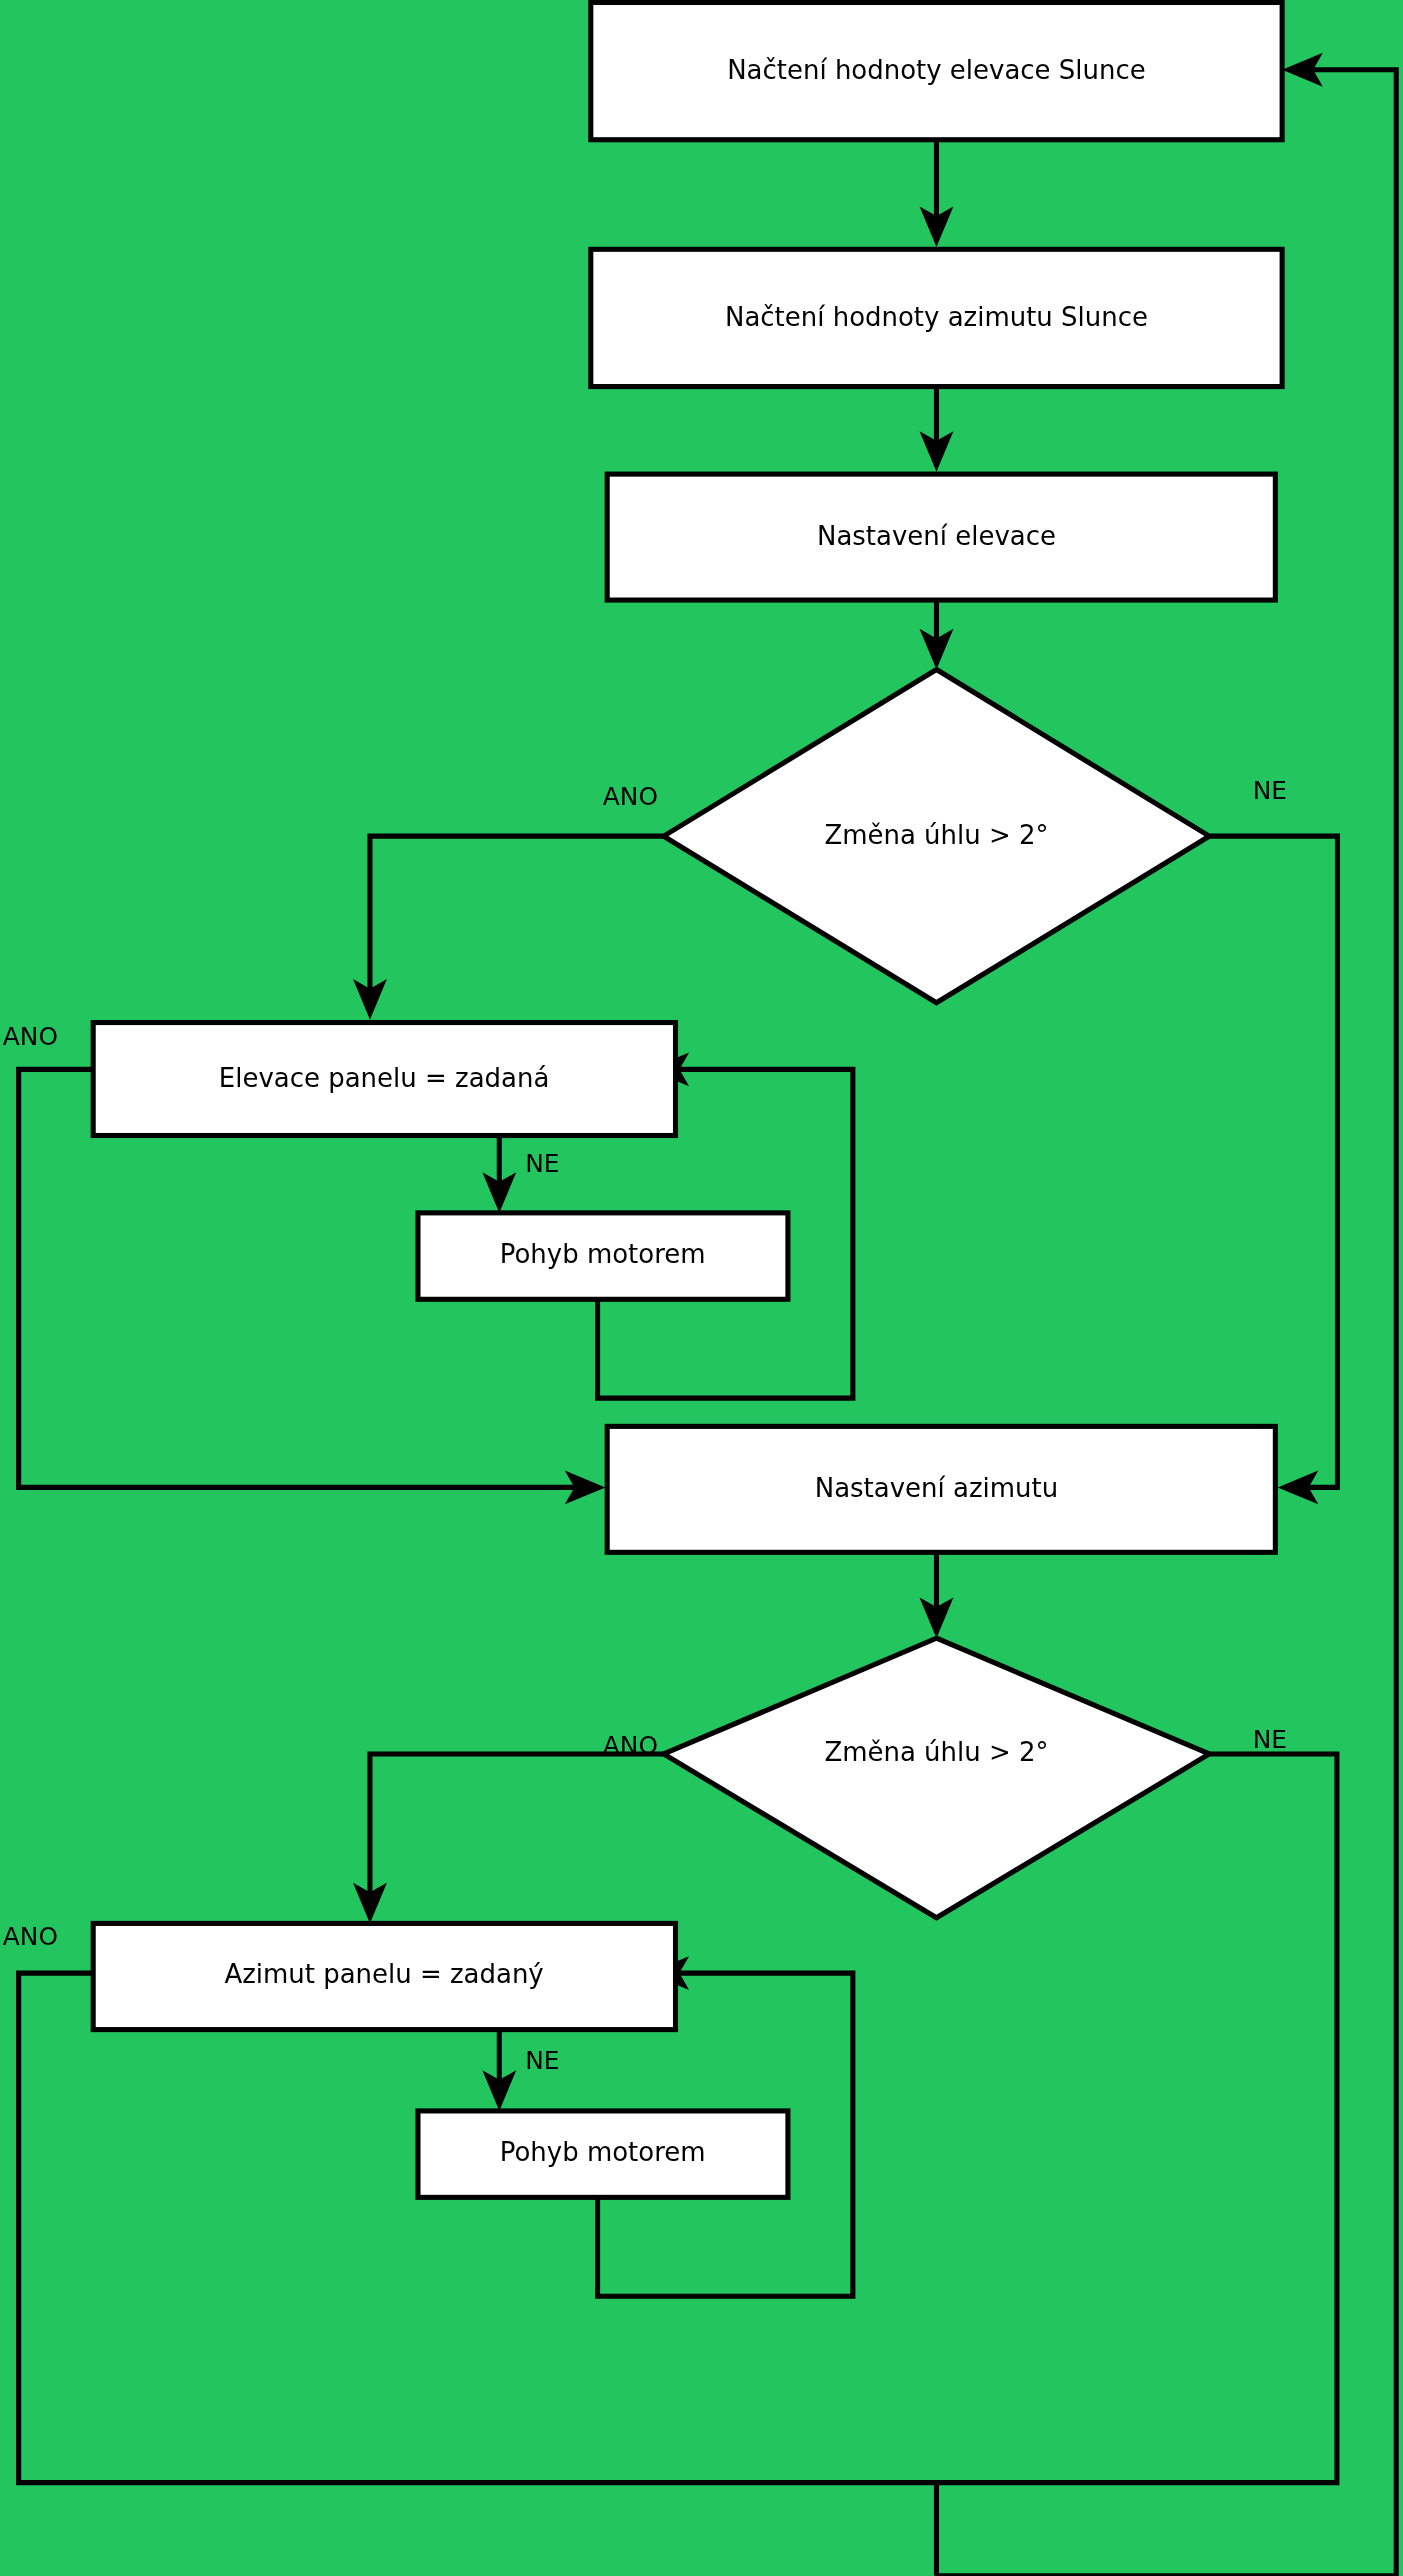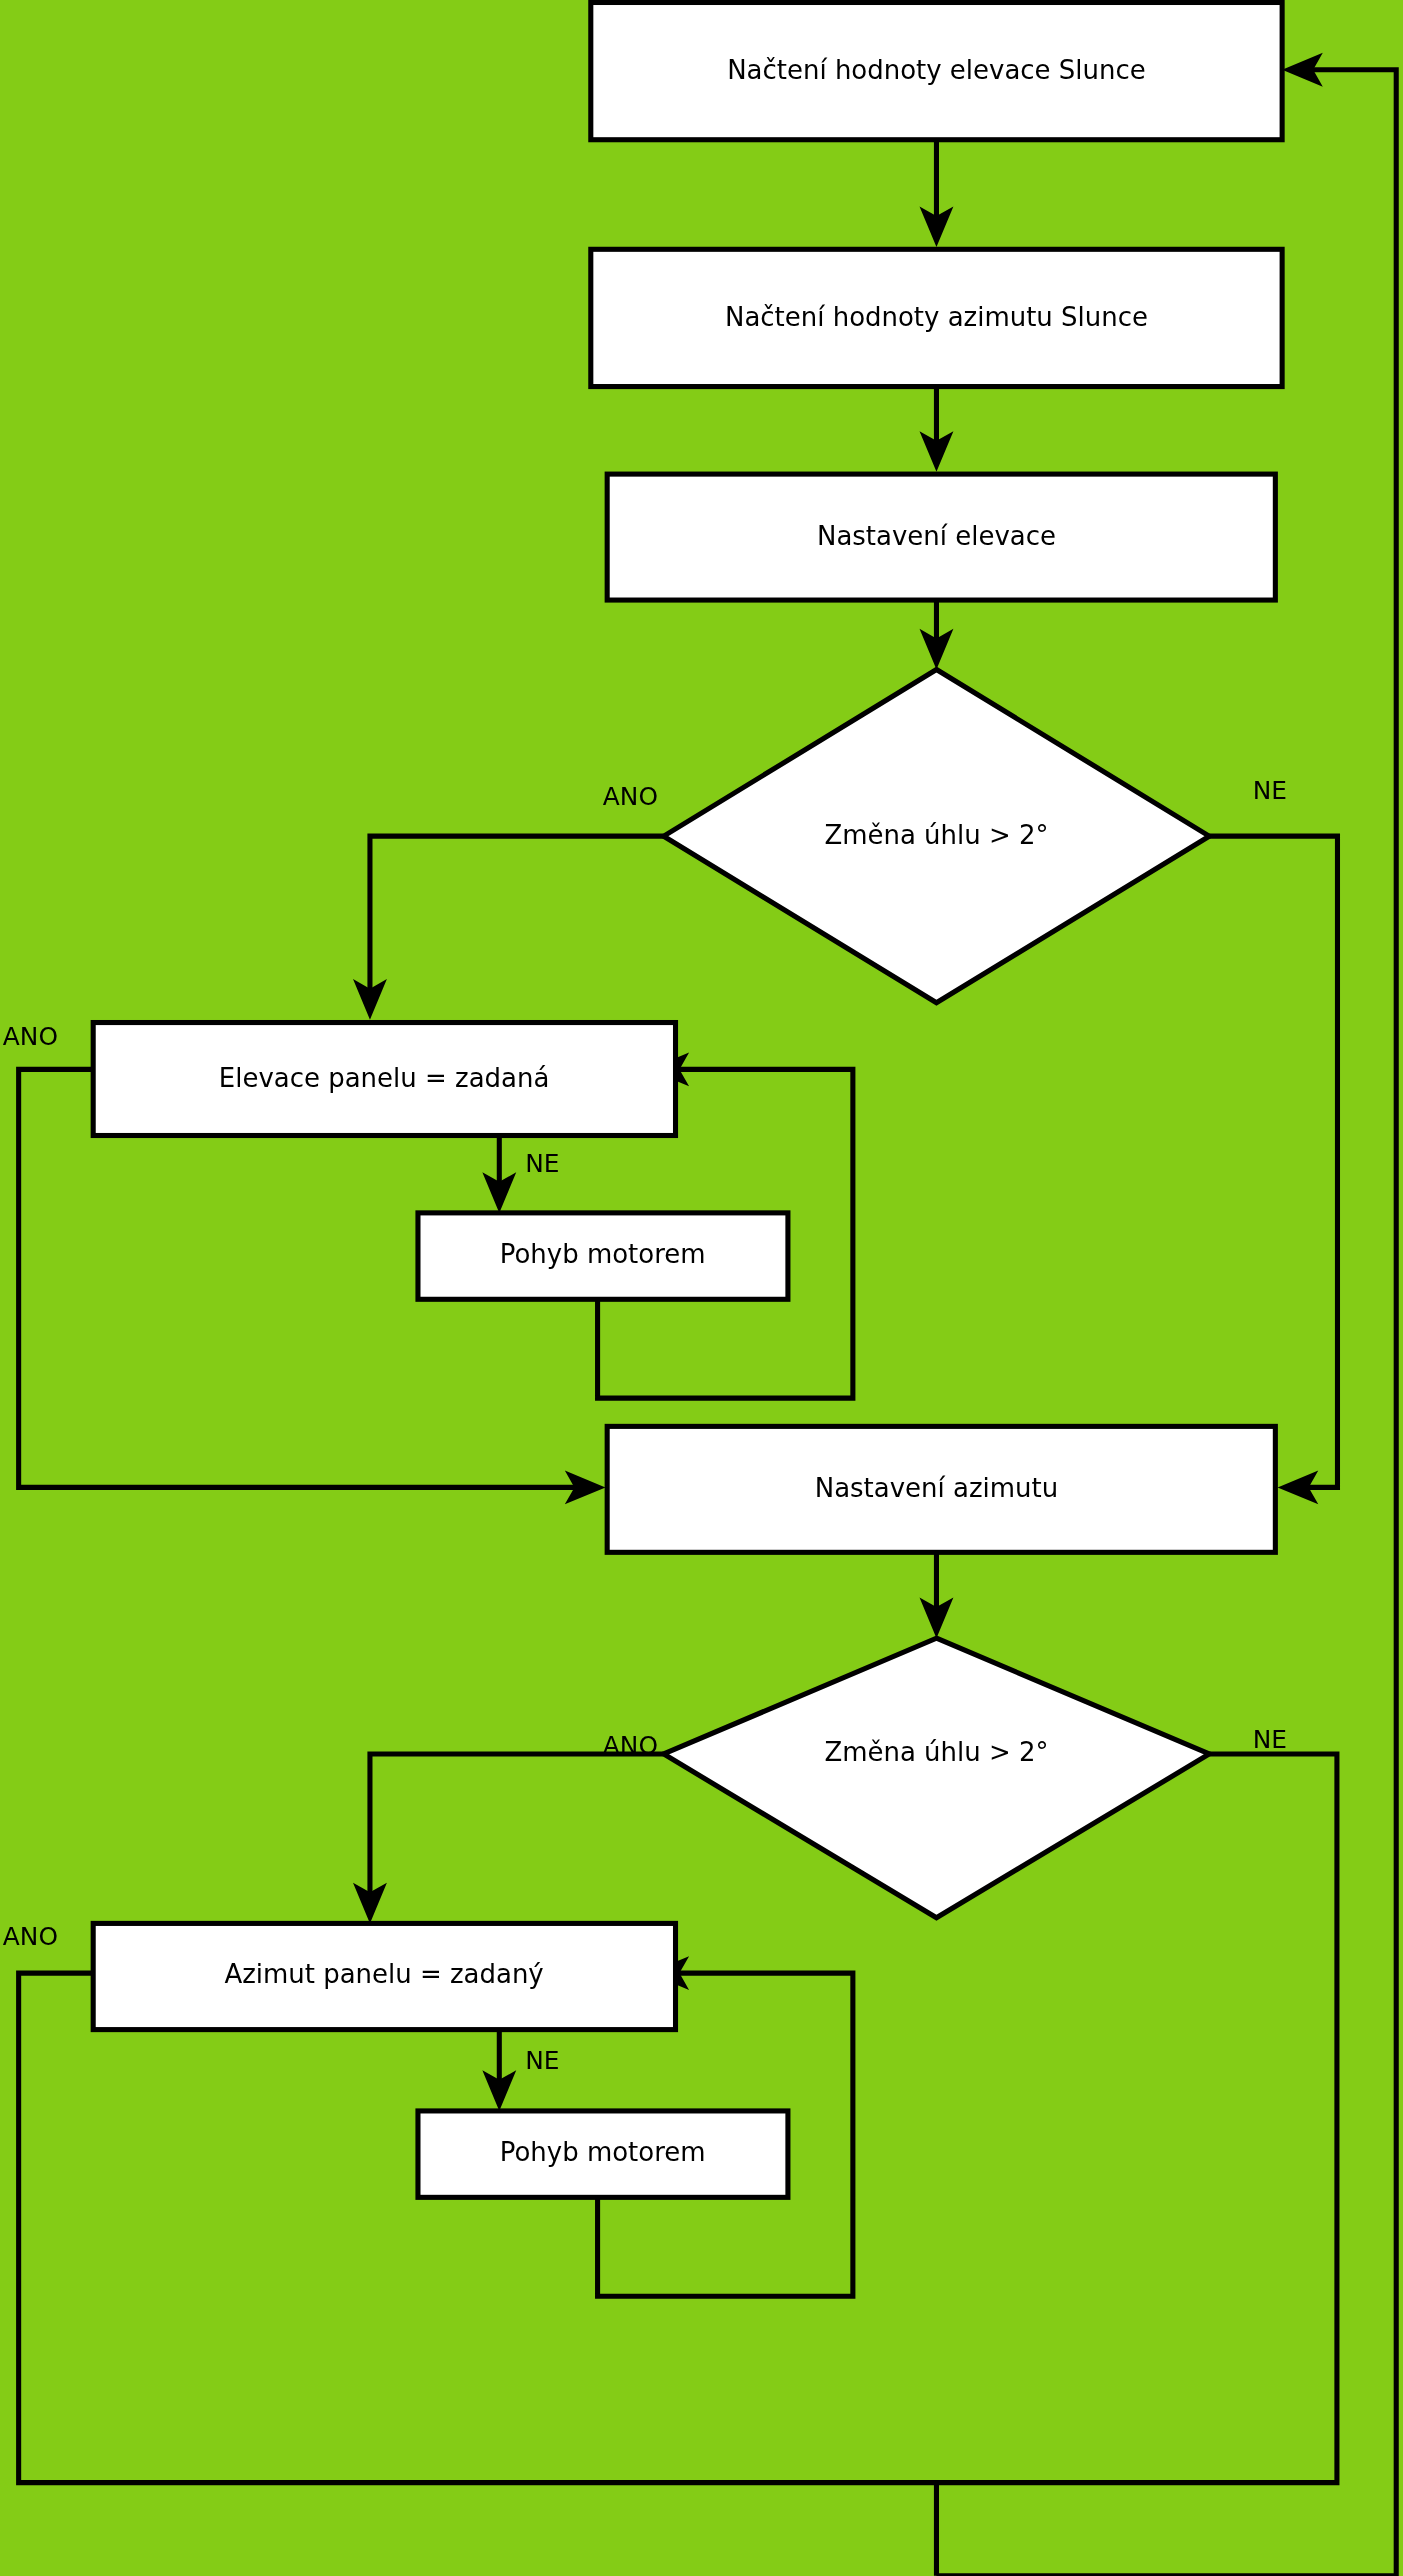--- a/index.html
+++ b/index.html
@@ -4,21 +4,21 @@
 <style>
   html, body {
     margin: 0;
     padding: 0;
     background: #ffffff;
   }
   #flowchart-root {
     position: relative;
     width: 1403px;
     height: 2576px;
-    background: #84cc16;
+    background: #22c55e;
     font-family: "DejaVu Sans", sans-serif;
     overflow: hidden;
   }
   svg#flow-svg {
     display: block;
     width: 1403px;
     height: 2576px;
   }
   .node-rect {
     fill: #ffffff;

